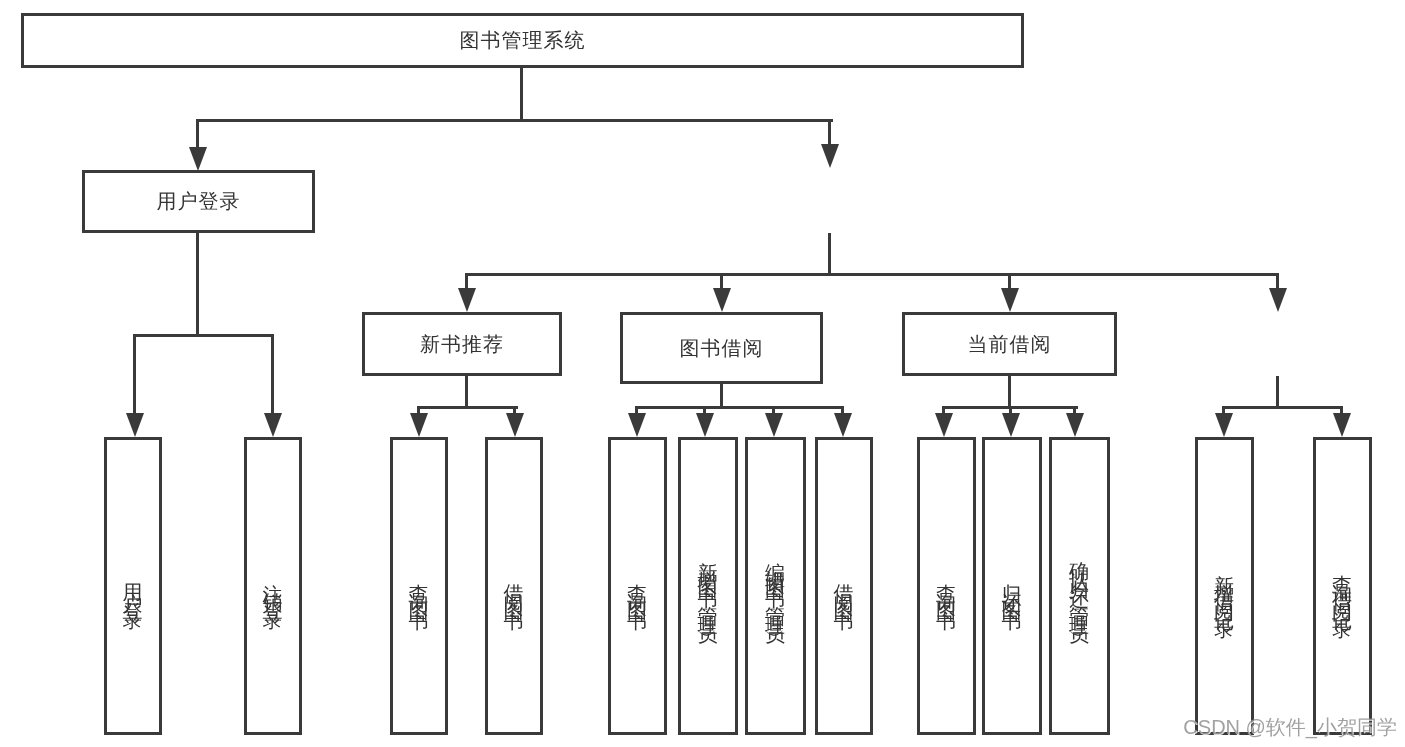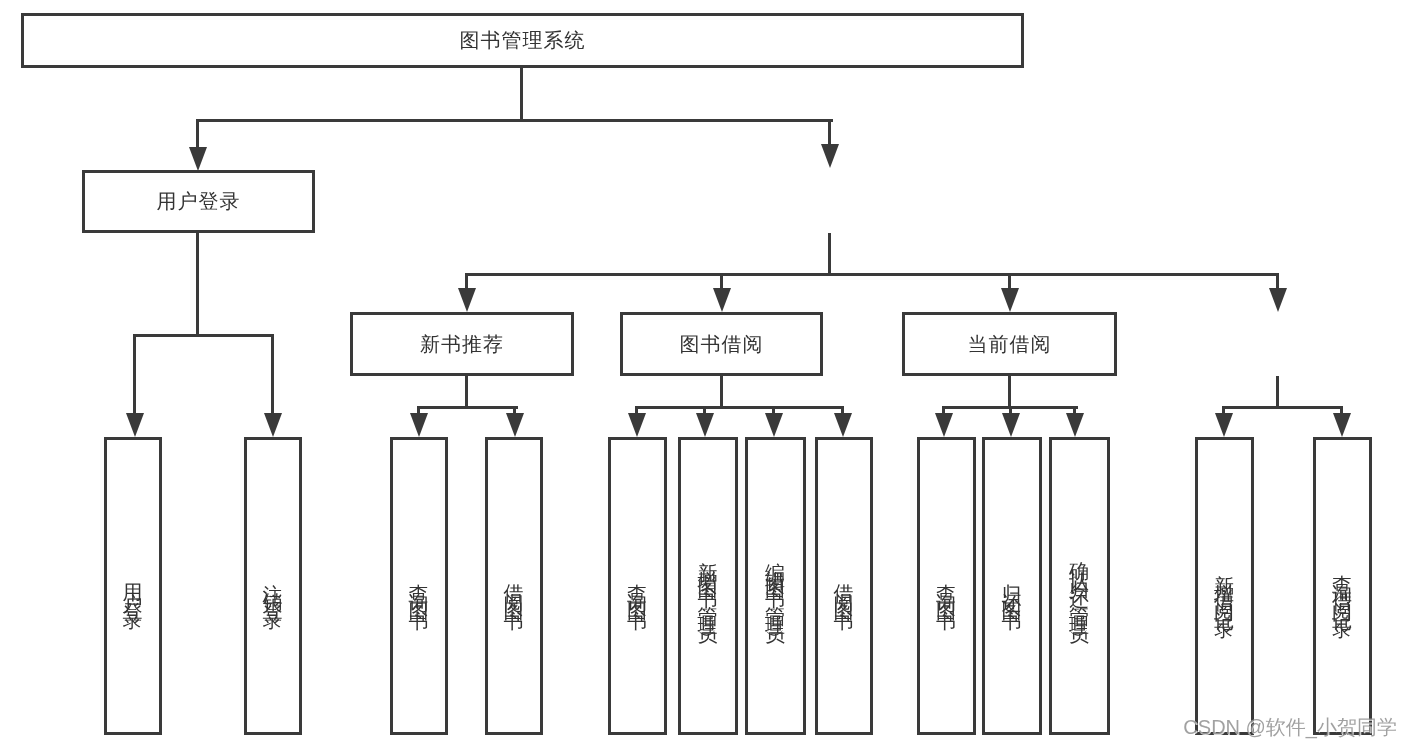--- a/index.html
+++ b/index.html
@@ -92,24 +92,24 @@
   <div class="hline" style="left:465px;top:273px;width:814px;"></div>
   <div class="vline" style="left:465px;top:273px;height:22px;"></div>
   <div class="arrowhead" style="left:458px;top:288px;"></div>
   <div class="vline" style="left:720px;top:273px;height:22px;"></div>
   <div class="arrowhead" style="left:713px;top:288px;"></div>
   <div class="vline" style="left:1008px;top:273px;height:22px;"></div>
   <div class="arrowhead" style="left:1001px;top:288px;"></div>
   <div class="vline" style="left:1276px;top:273px;height:22px;"></div>
   <div class="arrowhead" style="left:1269px;top:288px;"></div>
 
-  <div class="node" style="left:350px;top:312px;width:224px;height:64px;justify-content:center;">
+  <div class="node" style="left:362px;top:312px;width:200px;height:64px;justify-content:center;">
     <span>新书推荐</span>
   </div>
-  <div class="node" style="left:620px;top:312px;width:203px;height:64px;">
+  <div class="node" style="left:620px;top:312px;width:203px;height:72px;">
     <span>图书借阅</span>
   </div>
   <div class="node" style="left:902px;top:312px;width:215px;height:64px;align-items:center;">
     <span>当前借阅</span>
   </div>
 
   <div class="vline" style="left:465px;top:376px;height:33px;"></div>
   <div class="hline" style="left:417px;top:406px;width:101px;"></div>
   <div class="vline" style="left:417px;top:406px;height:14px;"></div>
   <div class="arrowhead" style="left:410px;top:413px;"></div>

